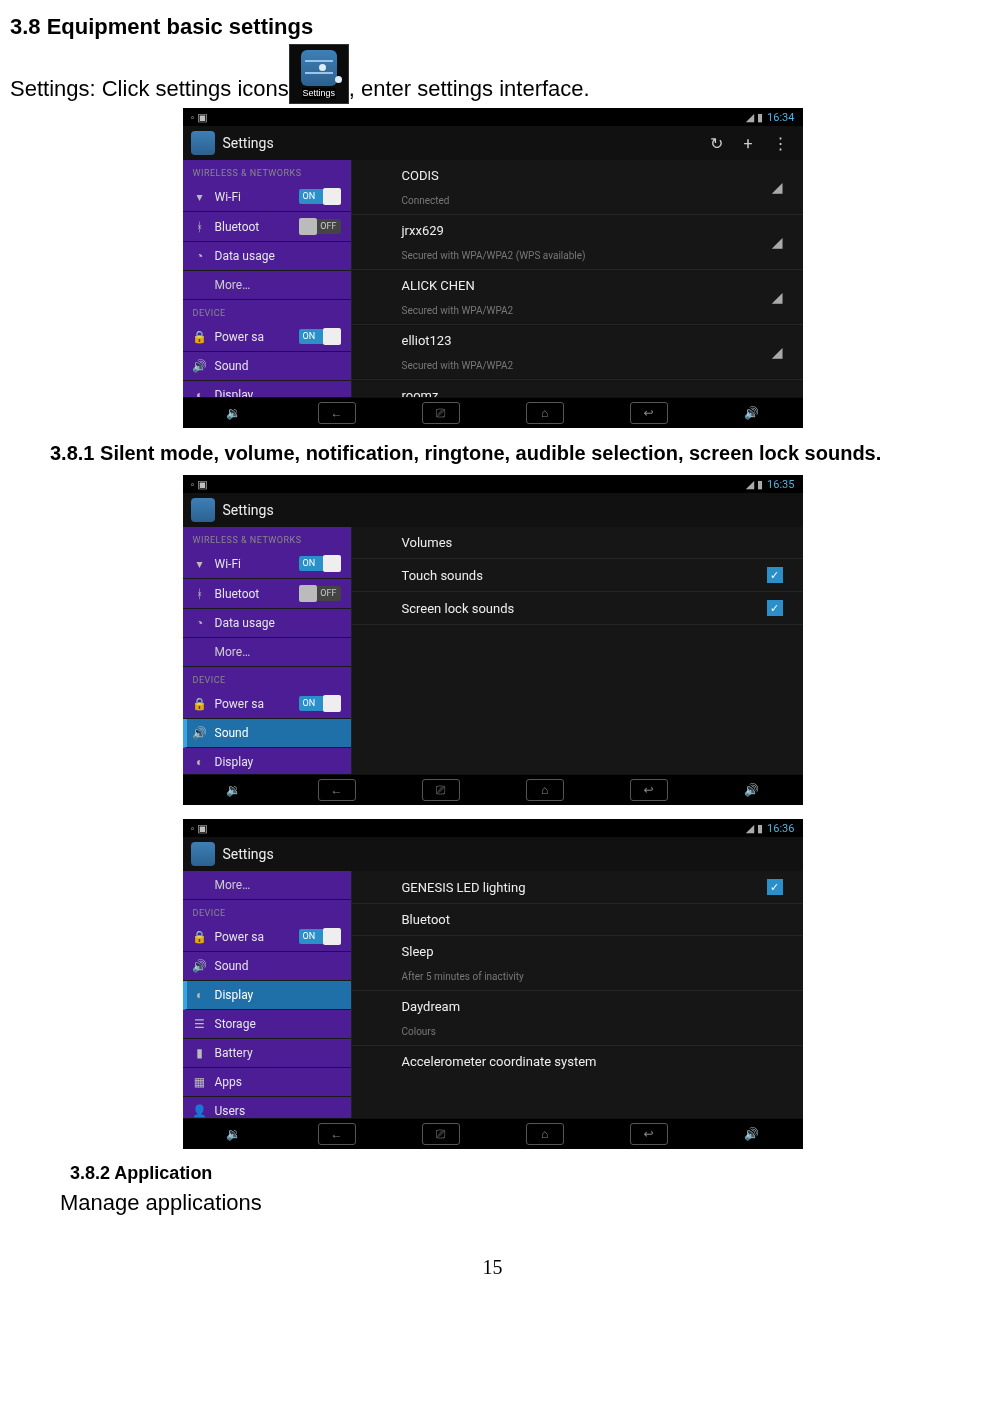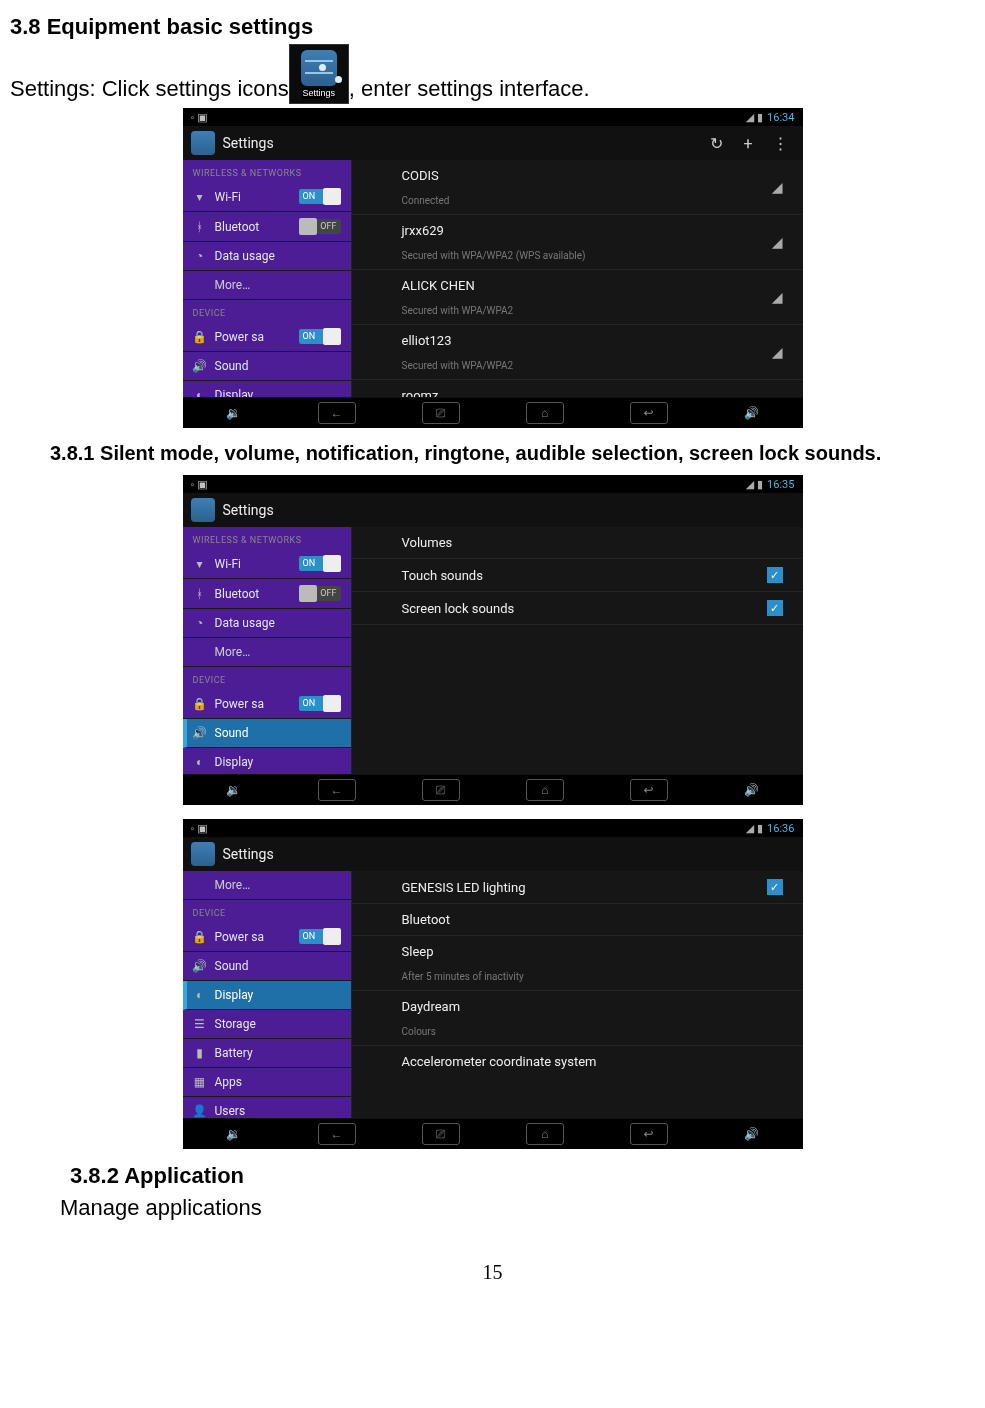--- a/index.html
+++ b/index.html
@@ -15,21 +15,21 @@
       font-weight: bold;
       margin: 4px 0 0 0;
     }
     .heading-2 {
       font-size: 20px;
       font-weight: bold;
       margin: 14px 0 10px 40px;
       text-align: justify;
     }
     .heading-3 {
-      font-size: 22px;
+      font-size: 18px;
       font-weight: bold;
       margin: 14px 0 6px 60px;
     }
     .body-text {
       font-size: 22px;
       margin: 4px 0 6px 50px;
     }
     .intro-line {
       font-size: 22px;
       display: flex;

